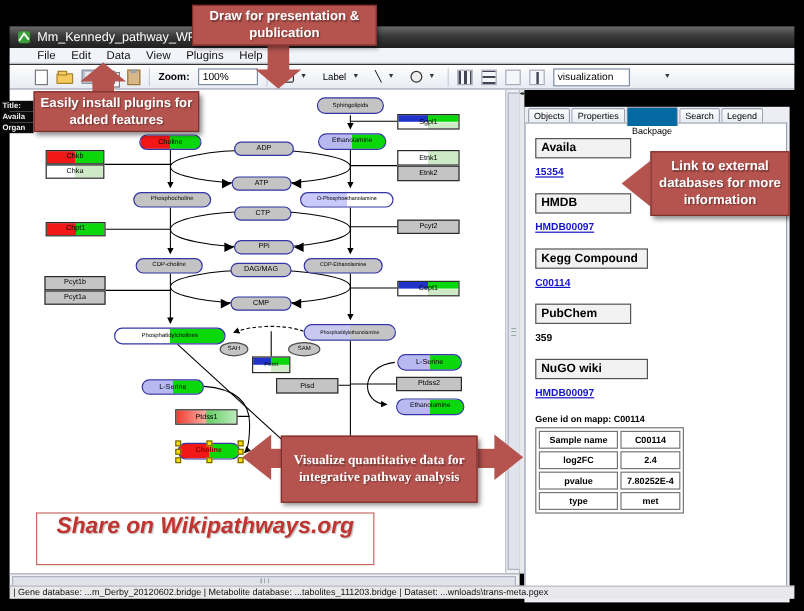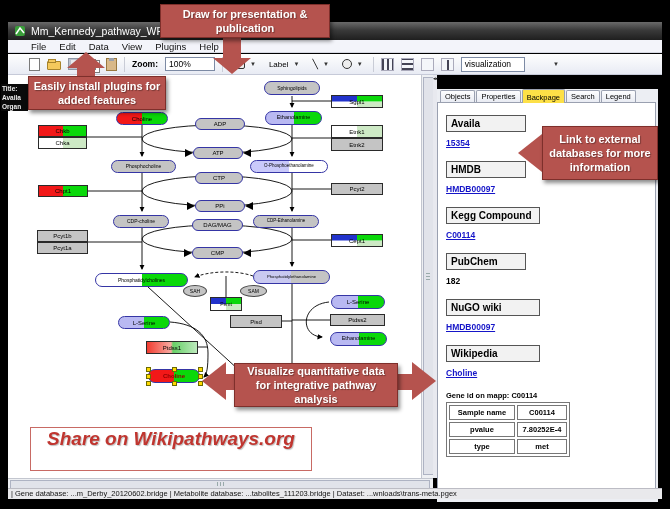--- a/index.html
+++ b/index.html
@@ -70,21 +70,21 @@
   #splitter{position:absolute;left:433px;top:75px;width:4px;height:403px;background:#e8e9ef;font-size:5px;color:#222;text-align:center;line-height:6px;}
   #hscroll{position:absolute;left:8px;top:478px;width:425px;height:10px;background:#eef0f3;border-top:1px solid #c3c6cf;box-sizing:border-box;}
   #hthumb{position:absolute;left:2px;top:1px;width:418px;height:7px;background:#e1e3ea;border:1px solid #aeb3c3;}
   #hthumb:before{content:"";position:absolute;left:206px;top:1px;width:8px;height:4px;
     background:repeating-linear-gradient(90deg,#9aa 0 1px,transparent 1px 3px);}
   
   #panel{position:absolute;left:437px;top:89px;width:221px;height:413px;background:#eceef3;}
   #tabs{display:flex;gap:1px;padding:1px 0 0 3px;height:13px;}
   .tab{border:1px solid #9aa0b0;border-bottom:none;background:linear-gradient(#fdfdfe,#e7eaf2);
     padding:1px 4px 0;font-size:7.5px;border-radius:2px 2px 0 0;white-space:nowrap;}
-  .tab.active{background:#fde047;margin-top:-1px;padding-top:3px;position:relative;z-index:2;}
+  .tab.active{background:#0369a1;margin-top:-1px;padding-top:15px;position:relative;z-index:2;}
   #panel-content{position:absolute;left:0;top:13px;width:219px;height:390px;background:#fff;
     border:1px solid #9aa0b0;box-sizing:border-box;padding:12px 8px 0;overflow:hidden;}
   .bp-header{border:1px solid #555;background:#f2f2f2;font-weight:bold;font-size:10px;
     padding:2px 4px;width:70px;margin-bottom:6px;}
   .bp-header.wide{width:84px;}
   .bp-link{color:#1515c8;font-weight:bold;font-size:8.5px;text-decoration:underline;margin-bottom:13px;cursor:pointer;}
   .bp-value{color:#000;font-weight:bold;font-size:8.5px;margin-bottom:13px;}
   #expr-heading{font-weight:bold;font-size:10.5px;margin:2px 0 14px -3px;}
   #gene-id-line{font-weight:bold;font-size:7.5px;margin-bottom:2px;}
   #expr-table{border-collapse:separate;border-spacing:2px;border:1px solid #777;background:#fff;}
@@ -281,71 +281,71 @@
         <div class="bp-section">
           <div class="bp-header">HMDB</div>
           <div class="bp-link">HMDB00097</div>
         </div>
         <div class="bp-section">
           <div class="bp-header wide">Kegg Compound</div>
           <div class="bp-link">C00114</div>
         </div>
         <div class="bp-section">
           <div class="bp-header">PubChem</div>
-          <div class="bp-value">182</div>
+          <div class="bp-value">359</div>
         </div>
         <div class="bp-section">
           <div class="bp-header wide">NuGO wiki</div>
           <div class="bp-link">HMDB00097</div>
-        </div>
-        <div class="bp-section">
-          <div class="bp-header wide">Wikipedia</div>
-          <div class="bp-link">Choline</div>
         </div>
       </div>
     <div id="gene-id-line">Gene id on mapp: C00114</div>
     <table id="expr-table">
         <tbody>
           <tr>
             <td class="c1">Sample name</td>
             <td class="c2">C00114</td>
+          </tr>
+          <tr>
+            <td class="c1">log2FC</td>
+            <td class="c2">2.4</td>
           </tr>
           <tr>
             <td class="c1">pvalue</td>
             <td class="c2">7.80252E-4</td>
           </tr>
           <tr>
             <td class="c1">type</td>
             <td class="c2">met</td>
           </tr>
         </tbody>
       </table>
   </div>
 </div>
 
 <div id="statusbar">| Gene database: ...m_Derby_20120602.bridge | Metabolite database: ...tabolites_111203.bridge | Dataset: ...wnloads\trans-meta.pgex</div>
 
-<div class="callout" style="left:160px;top:4px;width:170px;height:34px;">
+<div class="callout" style="left:160px;top:4px;width:154px;height:34px;">
   <span>Draw for presentation &amp; publication</span>
 </div>
 <div class="co-stem" style="left:223px;top:37px;width:18px;height:22px;"></div>
 <div class="co-arrow" style="left:213px;top:58px;border-left:19px solid transparent;border-right:19px solid transparent;border-top:16px solid #b5534e;"></div>
 
 <div class="callout" style="left:28px;top:76px;width:138px;height:34px;">
   <span>Easily install plugins for added features</span>
 </div>
 <div class="co-arrow" style="left:67px;top:52px;border-left:19px solid transparent;border-right:19px solid transparent;border-bottom:16px solid #b5534e;"></div>
 <div class="co-stem" style="left:77px;top:66px;width:18px;height:12px;"></div>
 
 <div class="callout" style="left:542px;top:126px;width:116px;height:54px;">
   <span>Link to external databases for more information</span>
 </div>
 <div class="co-arrow" style="left:518px;top:134px;border-top:19px solid transparent;border-bottom:19px solid transparent;border-right:24px solid #b5534e;"></div>
 
-<div class="callout" style="left:234px;top:363px;width:164px;height:44px;">
+<div class="callout" style="left:234px;top:363px;width:164px;height:56px;font-family:Liberation Serif, serif;">
   <span>Visualize quantitative data for integrative pathway analysis</span>
 </div>
 <div class="co-arrow" style="left:202px;top:362px;border-top:19px solid transparent;border-bottom:19px solid transparent;border-right:24px solid #b5534e;"></div>
 <div class="co-stem" style="left:224px;top:374px;width:12px;height:16px;"></div>
 <div class="co-stem" style="left:398px;top:374px;width:16px;height:16px;"></div>
 <div class="co-arrow" style="left:412px;top:362px;border-top:19px solid transparent;border-bottom:19px solid transparent;border-left:24px solid #b5534e;"></div>
 
 <div id="co-share">
   <span>Share on Wikipathways.org</span>
 </div>

